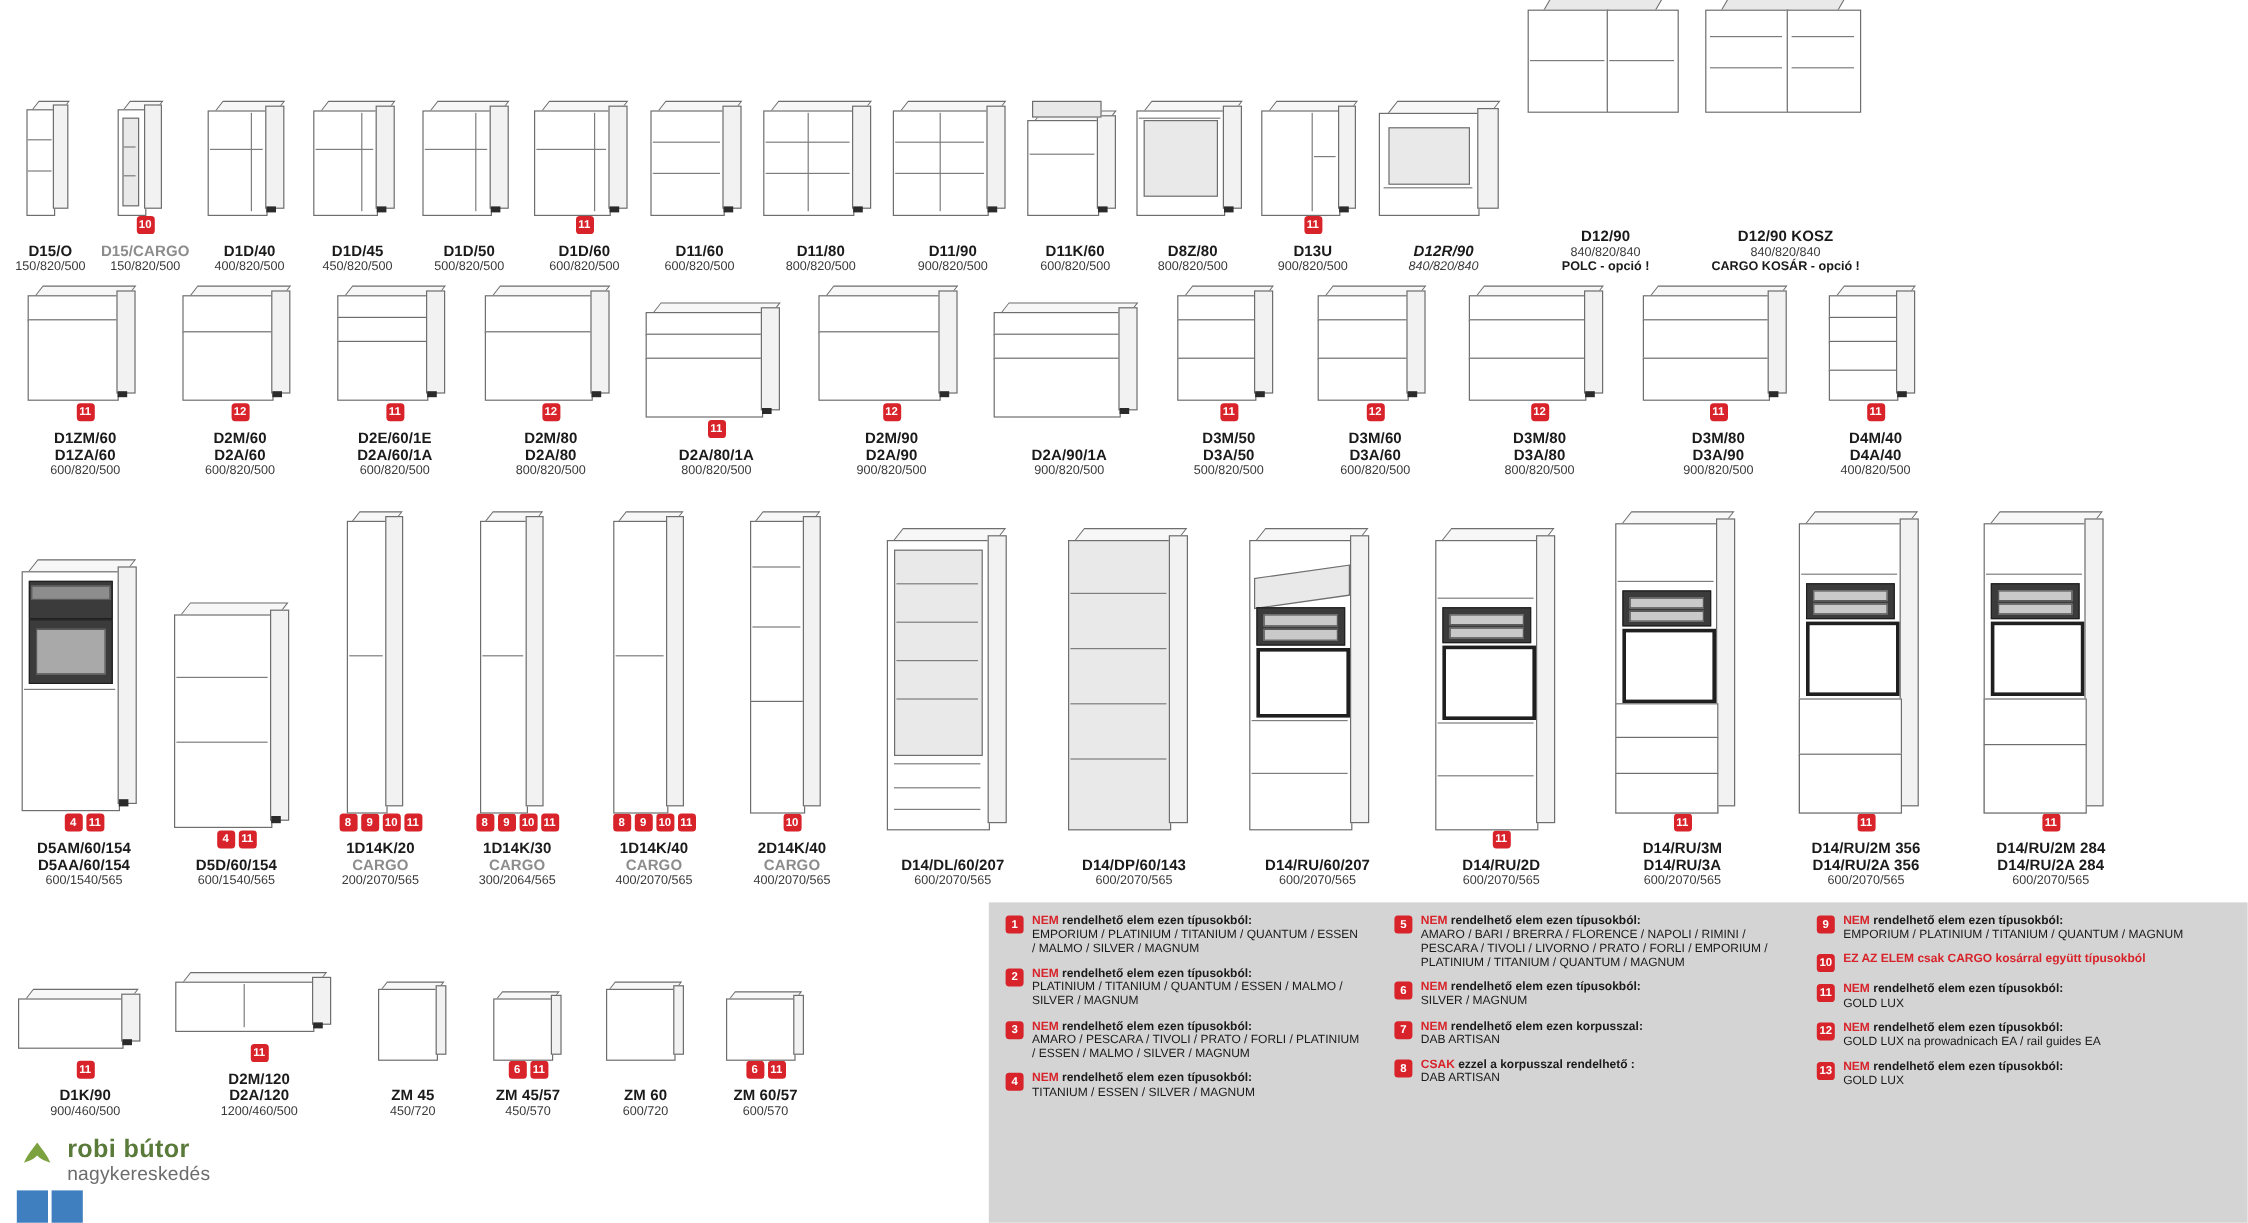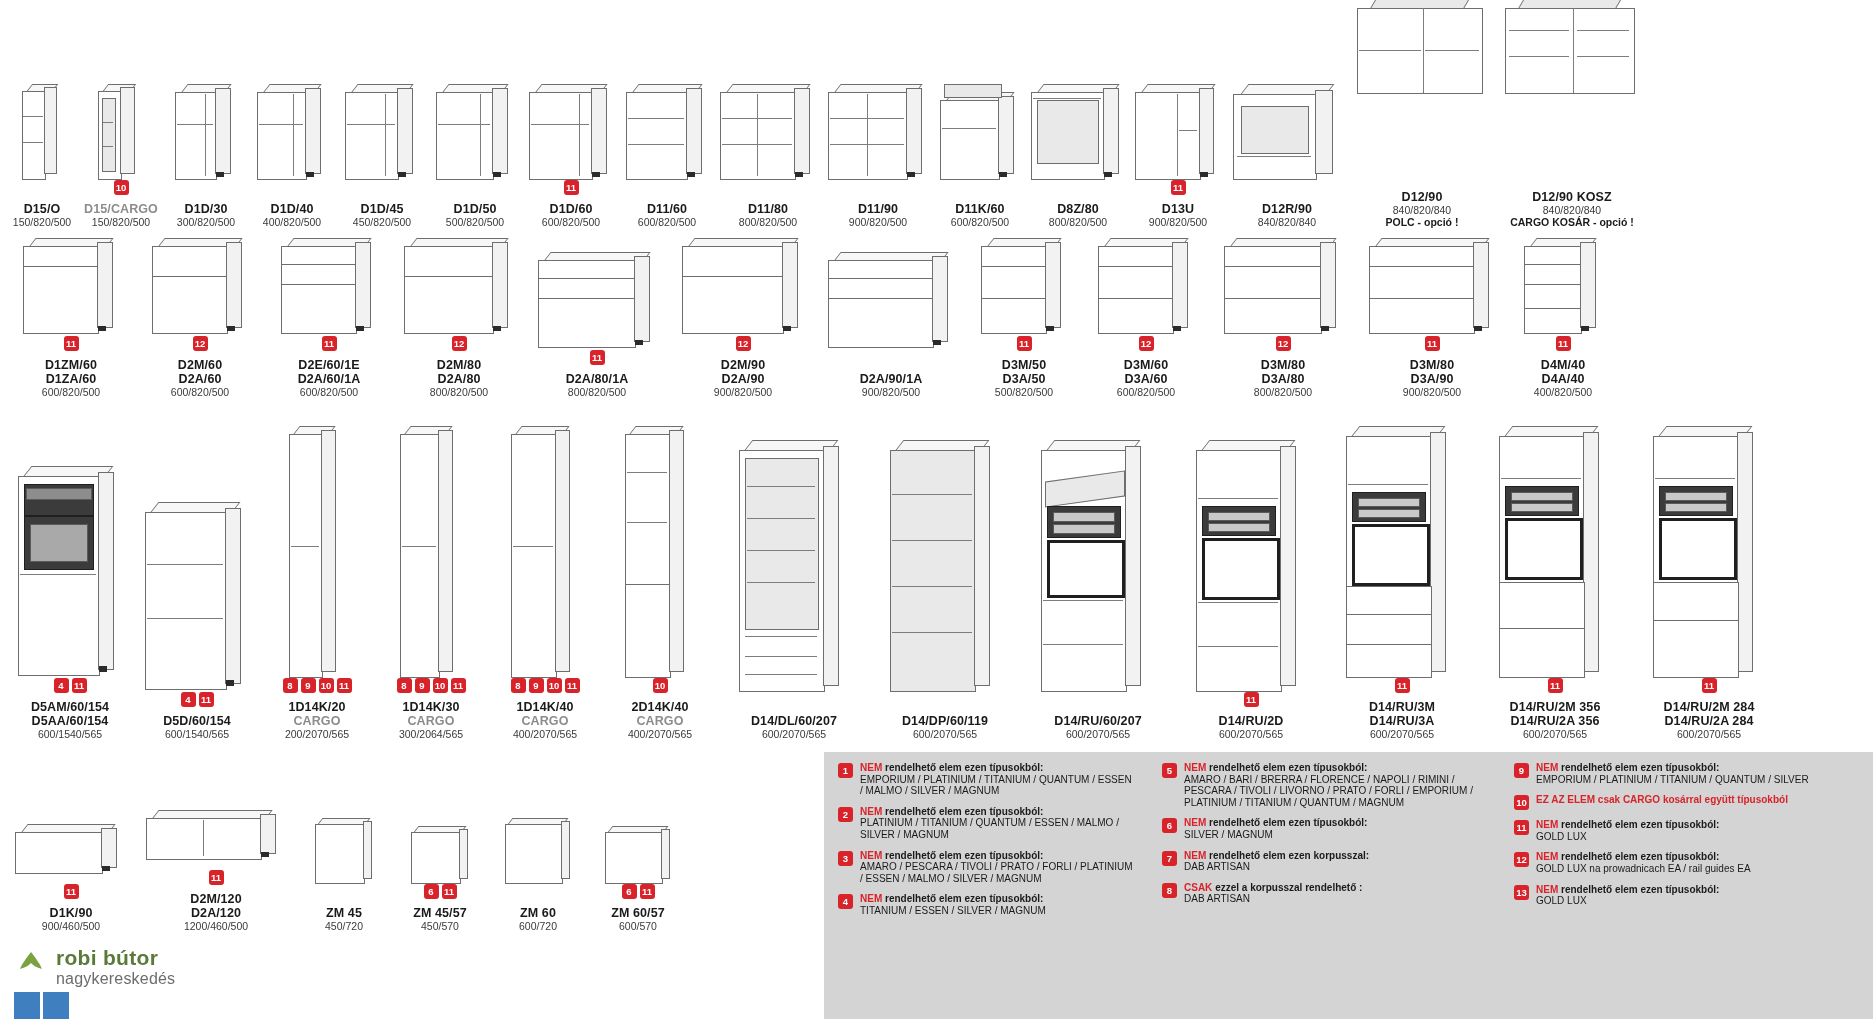--- a/index.html
+++ b/index.html
@@ -103,37 +103,20 @@
       </div>
       <div class="badges">
         <div class="badge">10</div>
       </div>
       <div class="labels">
         <div class="code gray">D15/CARGO</div>
         <div class="dims">150/820/500</div>
       </div>
     </div>
 
-    <div class="cell" style="width:84px;">
-      <div class="art" style="height:118px;width:82px;">
-        <div class="bx" style="width:62px;height:96px;">
-          <div class="topshade" style="left:8px;top:0;width:42px;height:10px;transform:skewX(-38deg);"></div>
-          <div class="face" style="left:0;top:8px;width:40px;height:86px;"></div>
-          <div class="sideshade" style="left:40px;top:4px;width:14px;height:84px;"></div>
-          <div class="dline" style="left:2px;top:40px;width:36px;"></div>
-          <div class="vline" style="left:30px;top:10px;height:82px;"></div>
-          <div class="black" style="left:41px;top:88px;width:8px;height:5px;"></div>
-        </div>
-      </div>
-      <div class="badges"></div>
-      <div class="labels">
-        <div class="code">D1D/30</div>
-        <div class="dims">300/820/500</div>
-      </div>
-    </div>
 
     <div class="cell" style="width:88px;">
       <div class="art" style="height:118px;width:86px;">
         <div class="bx" style="width:70px;height:96px;">
           <div class="topshade" style="left:8px;top:0;width:50px;height:10px;transform:skewX(-38deg);"></div>
           <div class="face" style="left:0;top:8px;width:48px;height:86px;"></div>
           <div class="sideshade" style="left:48px;top:4px;width:14px;height:84px;"></div>
           <div class="dline" style="left:2px;top:40px;width:44px;"></div>
           <div class="vline" style="left:36px;top:10px;height:82px;"></div>
           <div class="black" style="left:49px;top:88px;width:8px;height:5px;"></div>
@@ -307,21 +290,21 @@
       </div>
       <div class="badges">
         <div class="badge">11</div>
       </div>
       <div class="labels">
         <div class="code">D13U</div>
         <div class="dims">900/820/500</div>
       </div>
     </div>
 
-    <div class="cell" style="width:122px;">
+    <div class="cell" style="width:122px;font-style:italic;">
       <div class="art" style="height:118px;width:120px;">
         <div class="bx" style="width:108px;height:100px;">
           <div class="topshade" style="left:10px;top:4px;width:84px;height:12px;transform:skewX(-38deg);"></div>
           <div class="face" style="left:0;top:14px;width:82px;height:84px;"></div>
           <div class="sideshade" style="left:82px;top:10px;width:16px;height:82px;"></div>
           <div class="facegray" style="left:8px;top:26px;width:66px;height:46px;"></div>
           <div class="dline" style="left:4px;top:76px;width:74px;"></div>
         </div>
       </div>
       <div class="badges"></div>
@@ -785,21 +768,21 @@
           <div class="facegray" style="left:0;top:10px;width:84px;height:240px;"></div>
           <div class="sideshade" style="left:84px;top:6px;width:14px;height:238px;"></div>
           <div class="dline" style="left:2px;top:54px;width:80px;"></div>
           <div class="dline" style="left:2px;top:100px;width:80px;"></div>
           <div class="dline" style="left:2px;top:146px;width:80px;"></div>
           <div class="dline" style="left:2px;top:192px;width:80px;"></div>
         </div>
       </div>
       <div class="badges"></div>
       <div class="labels">
-        <div class="code">D14/DP/60/119</div>
+        <div class="code">D14/DP/60/143</div>
         <div class="dims">600/2070/565</div>
       </div>
     </div>
 
     <div class="cell" style="width:156px;">
       <div class="art" style="height:258px;width:154px;">
         <div class="bx" style="width:114px;height:252px;">
           <div class="topshade" style="left:8px;top:0;width:84px;height:12px;transform:skewX(-38deg);"></div>
           <div class="face" style="left:0;top:10px;width:84px;height:240px;"></div>
           <div class="sideshade" style="left:84px;top:6px;width:14px;height:238px;"></div>
@@ -1063,21 +1046,21 @@
       </div>
       <div class="lg-item">
         <div class="lg-num">8</div>
         <div class="lg-txt"><span class="hdr"><b>CSAK</b> <span>ezzel a korpusszal rendelhető :</span></span><br><span>DAB ARTISAN</span></div>
       </div>
     </div>
 
     <div class="legend-col" style="left:690px;top:10px;width:330px;">
       <div class="lg-item">
         <div class="lg-num">9</div>
-        <div class="lg-txt"><span class="hdr"><b>NEM</b> <span>rendelhető elem ezen típusokból:</span></span><br><span>EMPORIUM / PLATINIUM / TITANIUM / QUANTUM / SILVER</span></div>
+        <div class="lg-txt"><span class="hdr"><b>NEM</b> <span>rendelhető elem ezen típusokból:</span></span><br><span>EMPORIUM / PLATINIUM / TITANIUM / QUANTUM / MAGNUM</span></div>
       </div>
       <div class="lg-item">
         <div class="lg-num">10</div>
         <div class="lg-txt"><span class="hdr"><b>EZ AZ ELEM</b> <b>csak CARGO kosárral  együtt típusokból</b></span></div>
       </div>
       <div class="lg-item">
         <div class="lg-num">11</div>
         <div class="lg-txt"><span class="hdr"><b>NEM</b> <span>rendelhető elem ezen típusokból:</span></span><br><span>GOLD LUX</span></div>
       </div>
       <div class="lg-item">

